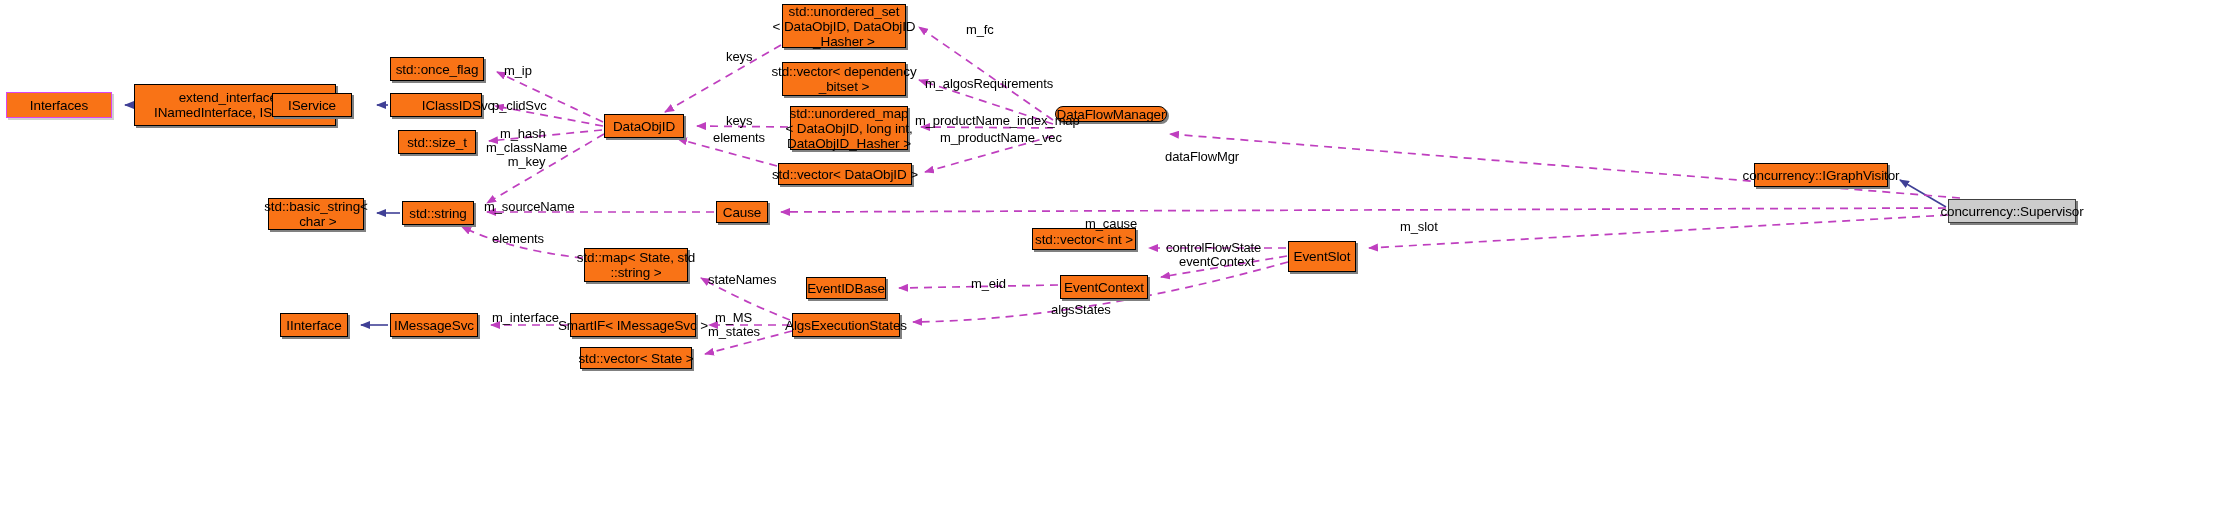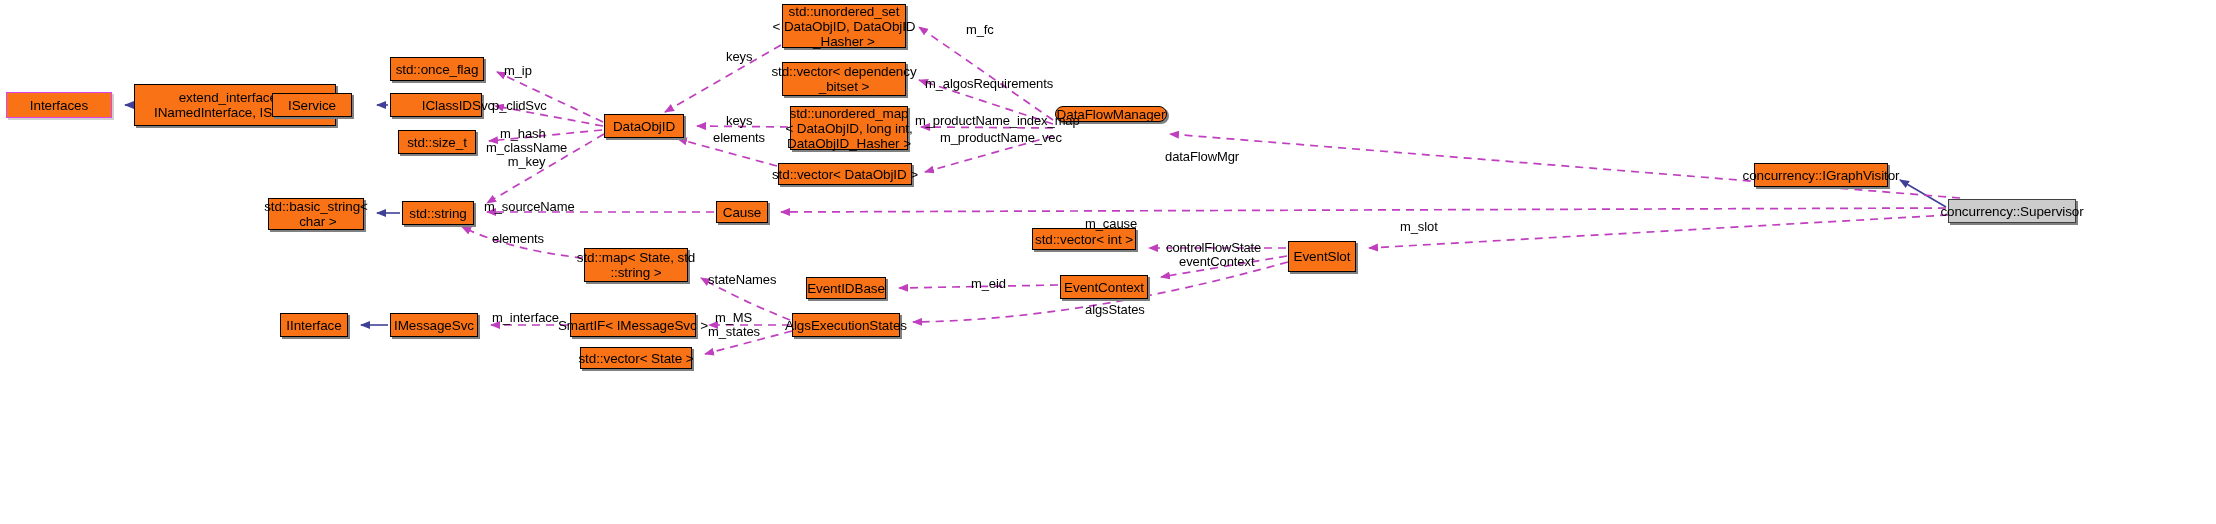--- a/index.html
+++ b/index.html
@@ -246,19 +246,19 @@
   <div class="edge-label" style="left:915px; top:114px;">m_productName_index_map</div>
   <div class="edge-label" style="left:940px; top:131px;">m_productName_vec</div>
   <div class="edge-label" style="left:1165px; top:150px;">dataFlowMgr</div>
   <div class="edge-label" style="left:1085px; top:197px;margin-top:20px;">m_cause</div>
   <div class="edge-label" style="left:1400px; top:220px;">m_slot</div>
   <div class="edge-label" style="left:484px; top:200px;">m_sourceName</div>
   <div class="edge-label" style="left:492px; top:232px;">elements</div>
   <div class="edge-label" style="left:708px; top:273px;">stateNames</div>
   <div class="edge-label" style="left:1166px; top:241px;">controlFlowState</div>
   <div class="edge-label" style="left:1179px; top:255px;">eventContext</div>
-  <div class="edge-label" style="left:1085px; top:303px;">algsStates</div>
+  <div class="edge-label" style="left:1051px; top:303px;">algsStates</div>
   <div class="edge-label" style="left:971px; top:277px;">m_eid</div>
   <div class="edge-label" style="left:492px; top:311px;">m_interface</div>
   <div class="edge-label" style="left:715px; top:311px;">m_MS</div>
   <div class="edge-label" style="left:708px; top:325px;">m_states</div>
 
 </div>
 
 </body></html>

